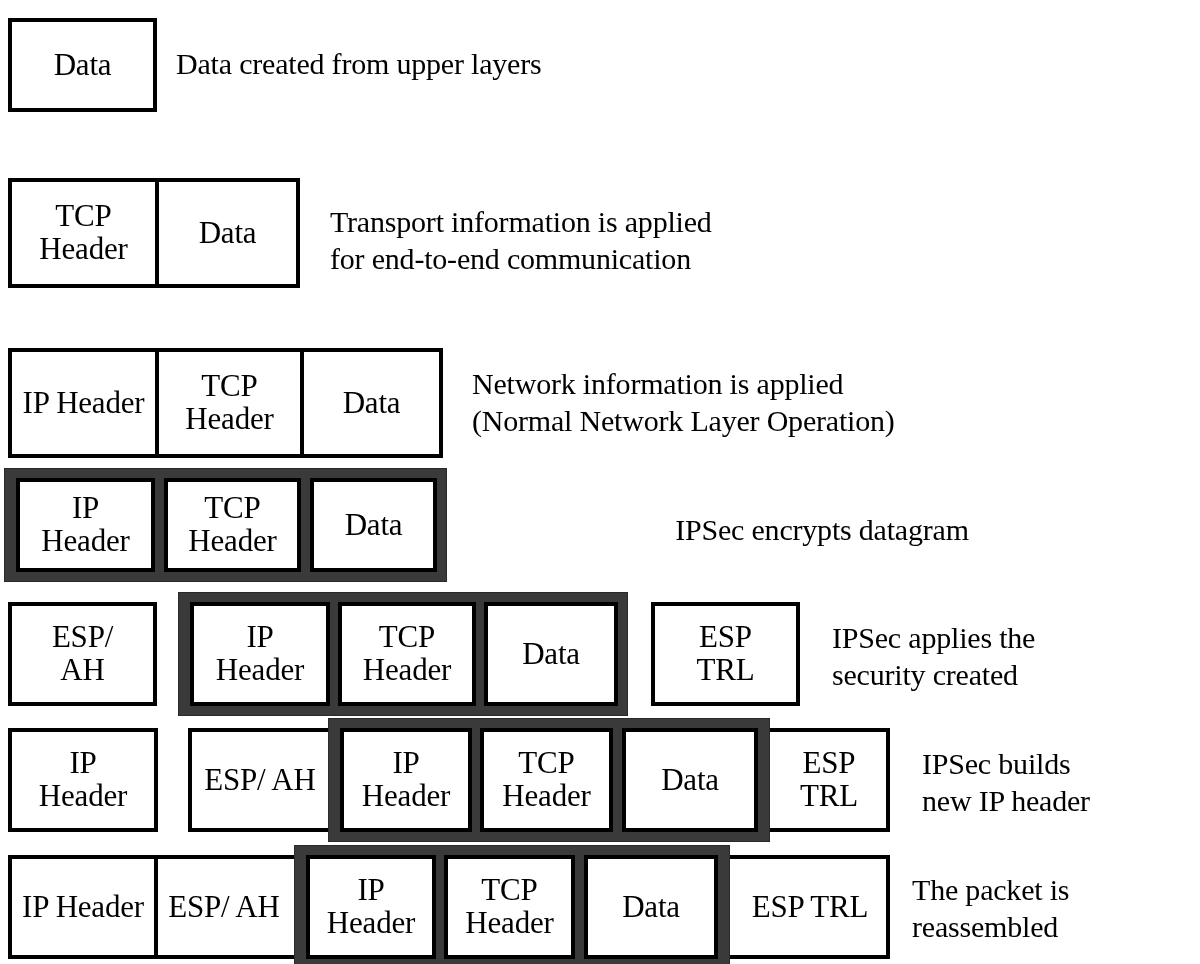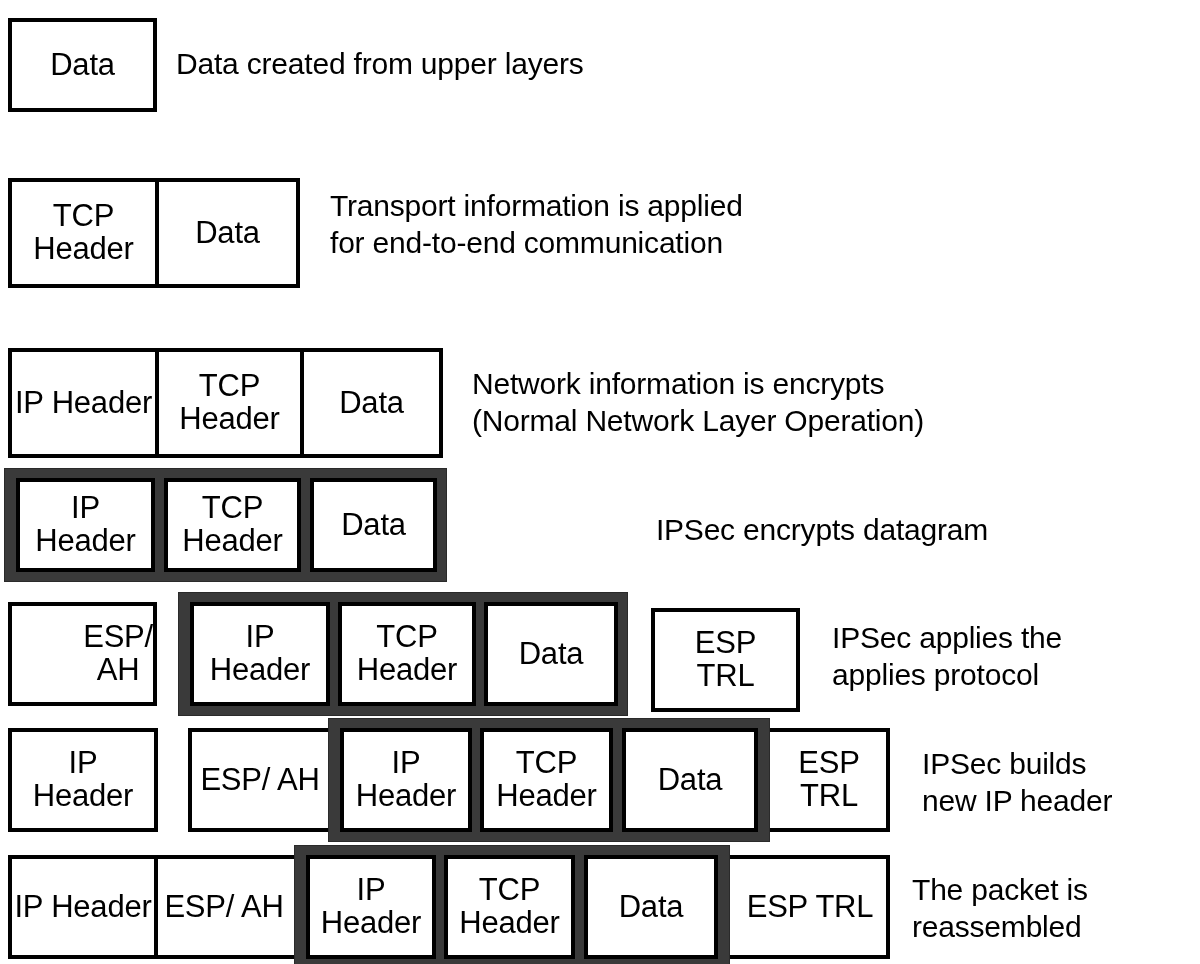--- a/index.html
+++ b/index.html
@@ -12,20 +12,21 @@
     width: 1200px;
     height: 964px;
     font-family: "Liberation Sans", sans-serif;
     color: #000000;
     overflow: hidden;
   }
   #diagram {
     position: relative;
     width: 1200px;
     height: 964px;
+    font-family: Liberation Serif, serif;
   }
 
   
   .abs { position: absolute; box-sizing: border-box; }
 
   
   .cell {
     background: #ffffff;
     border: 4px solid #000000;
     display: flex;
@@ -90,78 +91,78 @@
 
   <div class="abs frame" style="left:8px; top:178px; width:292px; height:110px;"></div>
   <div class="abs seg" style="left:12px; top:182px; width:143px; height:102px;">
     <span class="lbl">TCP
 Header</span>
   </div>
   <div class="abs divider" style="left:155px; top:178px; height:110px;"></div>
   <div class="abs seg" style="left:159px; top:182px; width:137px; height:102px;">
     <span class="lbl">Data</span>
   </div>
-  <div class="abs desc" style="left:330px; top:188px; width:700px;">Transport information is applied
+  <div class="abs desc" style="left:330px; top:204px; width:700px;">Transport information is applied
 for end-to-end communication</div>
 
   <div class="abs frame" style="left:8px; top:348px; width:435px; height:110px;"></div>
   <div class="abs seg" style="left:12px; top:352px; width:143px; height:102px;">
     <span class="lbl">IP
 Header</span>
   </div>
   <div class="abs divider" style="left:155px; top:348px; height:110px;"></div>
   <div class="abs seg" style="left:159px; top:352px; width:141px; height:102px;">
     <span class="lbl">TCP
 Header</span>
   </div>
   <div class="abs divider" style="left:300px; top:348px; height:110px;"></div>
   <div class="abs seg" style="left:304px; top:352px; width:135px; height:102px;">
     <span class="lbl">Data</span>
   </div>
-  <div class="abs desc" style="left:472px; top:366px; width:700px;">Network information is encrypts
+  <div class="abs desc" style="left:472px; top:366px; width:700px;">Network information is applied
 (Normal Network Layer Operation)</div>
 
   <div class="abs encwrap" style="left:4px; top:468px; width:443px; height:114px;"></div>
   <div class="abs cell" style="left:16px; top:478px; width:139px; height:94px;">
     <span class="lbl">IP
 Header</span>
   </div>
   <div class="abs cell" style="left:164px; top:478px; width:137px; height:94px;">
     <span class="lbl">TCP
 Header</span>
   </div>
   <div class="abs cell" style="left:310px; top:478px; width:127px; height:94px;">
     <span class="lbl">Data</span>
   </div>
   <div class="abs desc" style="left:472px; top:512px; width:700px;text-align:center;">IPSec encrypts datagram</div>
 
-  <div class="abs cell" style="left:8px; top:602px; width:149px; height:104px;justify-content:flex-end;">
+  <div class="abs cell" style="left:8px; top:602px; width:149px; height:104px;">
     <span class="lbl">ESP/
 AH</span>
   </div>
 
   <div class="abs encwrap" style="left:178px; top:592px; width:450px; height:124px;"></div>
   <div class="abs cell" style="left:190px; top:602px; width:140px; height:104px;">
     <span class="lbl">IP
 Header</span>
   </div>
   <div class="abs cell" style="left:338px; top:602px; width:138px; height:104px;">
     <span class="lbl">TCP
 Header</span>
   </div>
   <div class="abs cell" style="left:484px; top:602px; width:134px; height:104px;">
     <span class="lbl">Data</span>
   </div>
 
-  <div class="abs cell" style="left:651px; top:602px; width:149px; height:104px;margin-top:6px;">
+  <div class="abs cell" style="left:651px; top:602px; width:149px; height:104px;">
     <span class="lbl">ESP
 TRL</span>
   </div>
   <div class="abs desc" style="left:832px; top:620px; width:360px;">IPSec applies the
-applies protocol</div>
+security created</div>
 
   <div class="abs cell" style="left:8px; top:728px; width:150px; height:104px;">
     <span class="lbl">IP
 Header</span>
   </div>
 
   <div class="abs frame" style="left:188px; top:728px; width:702px; height:104px;"></div>
   <div class="abs seg" style="left:192px; top:732px; width:136px; height:96px;">
     <span class="lbl">ESP/
 AH</span>

